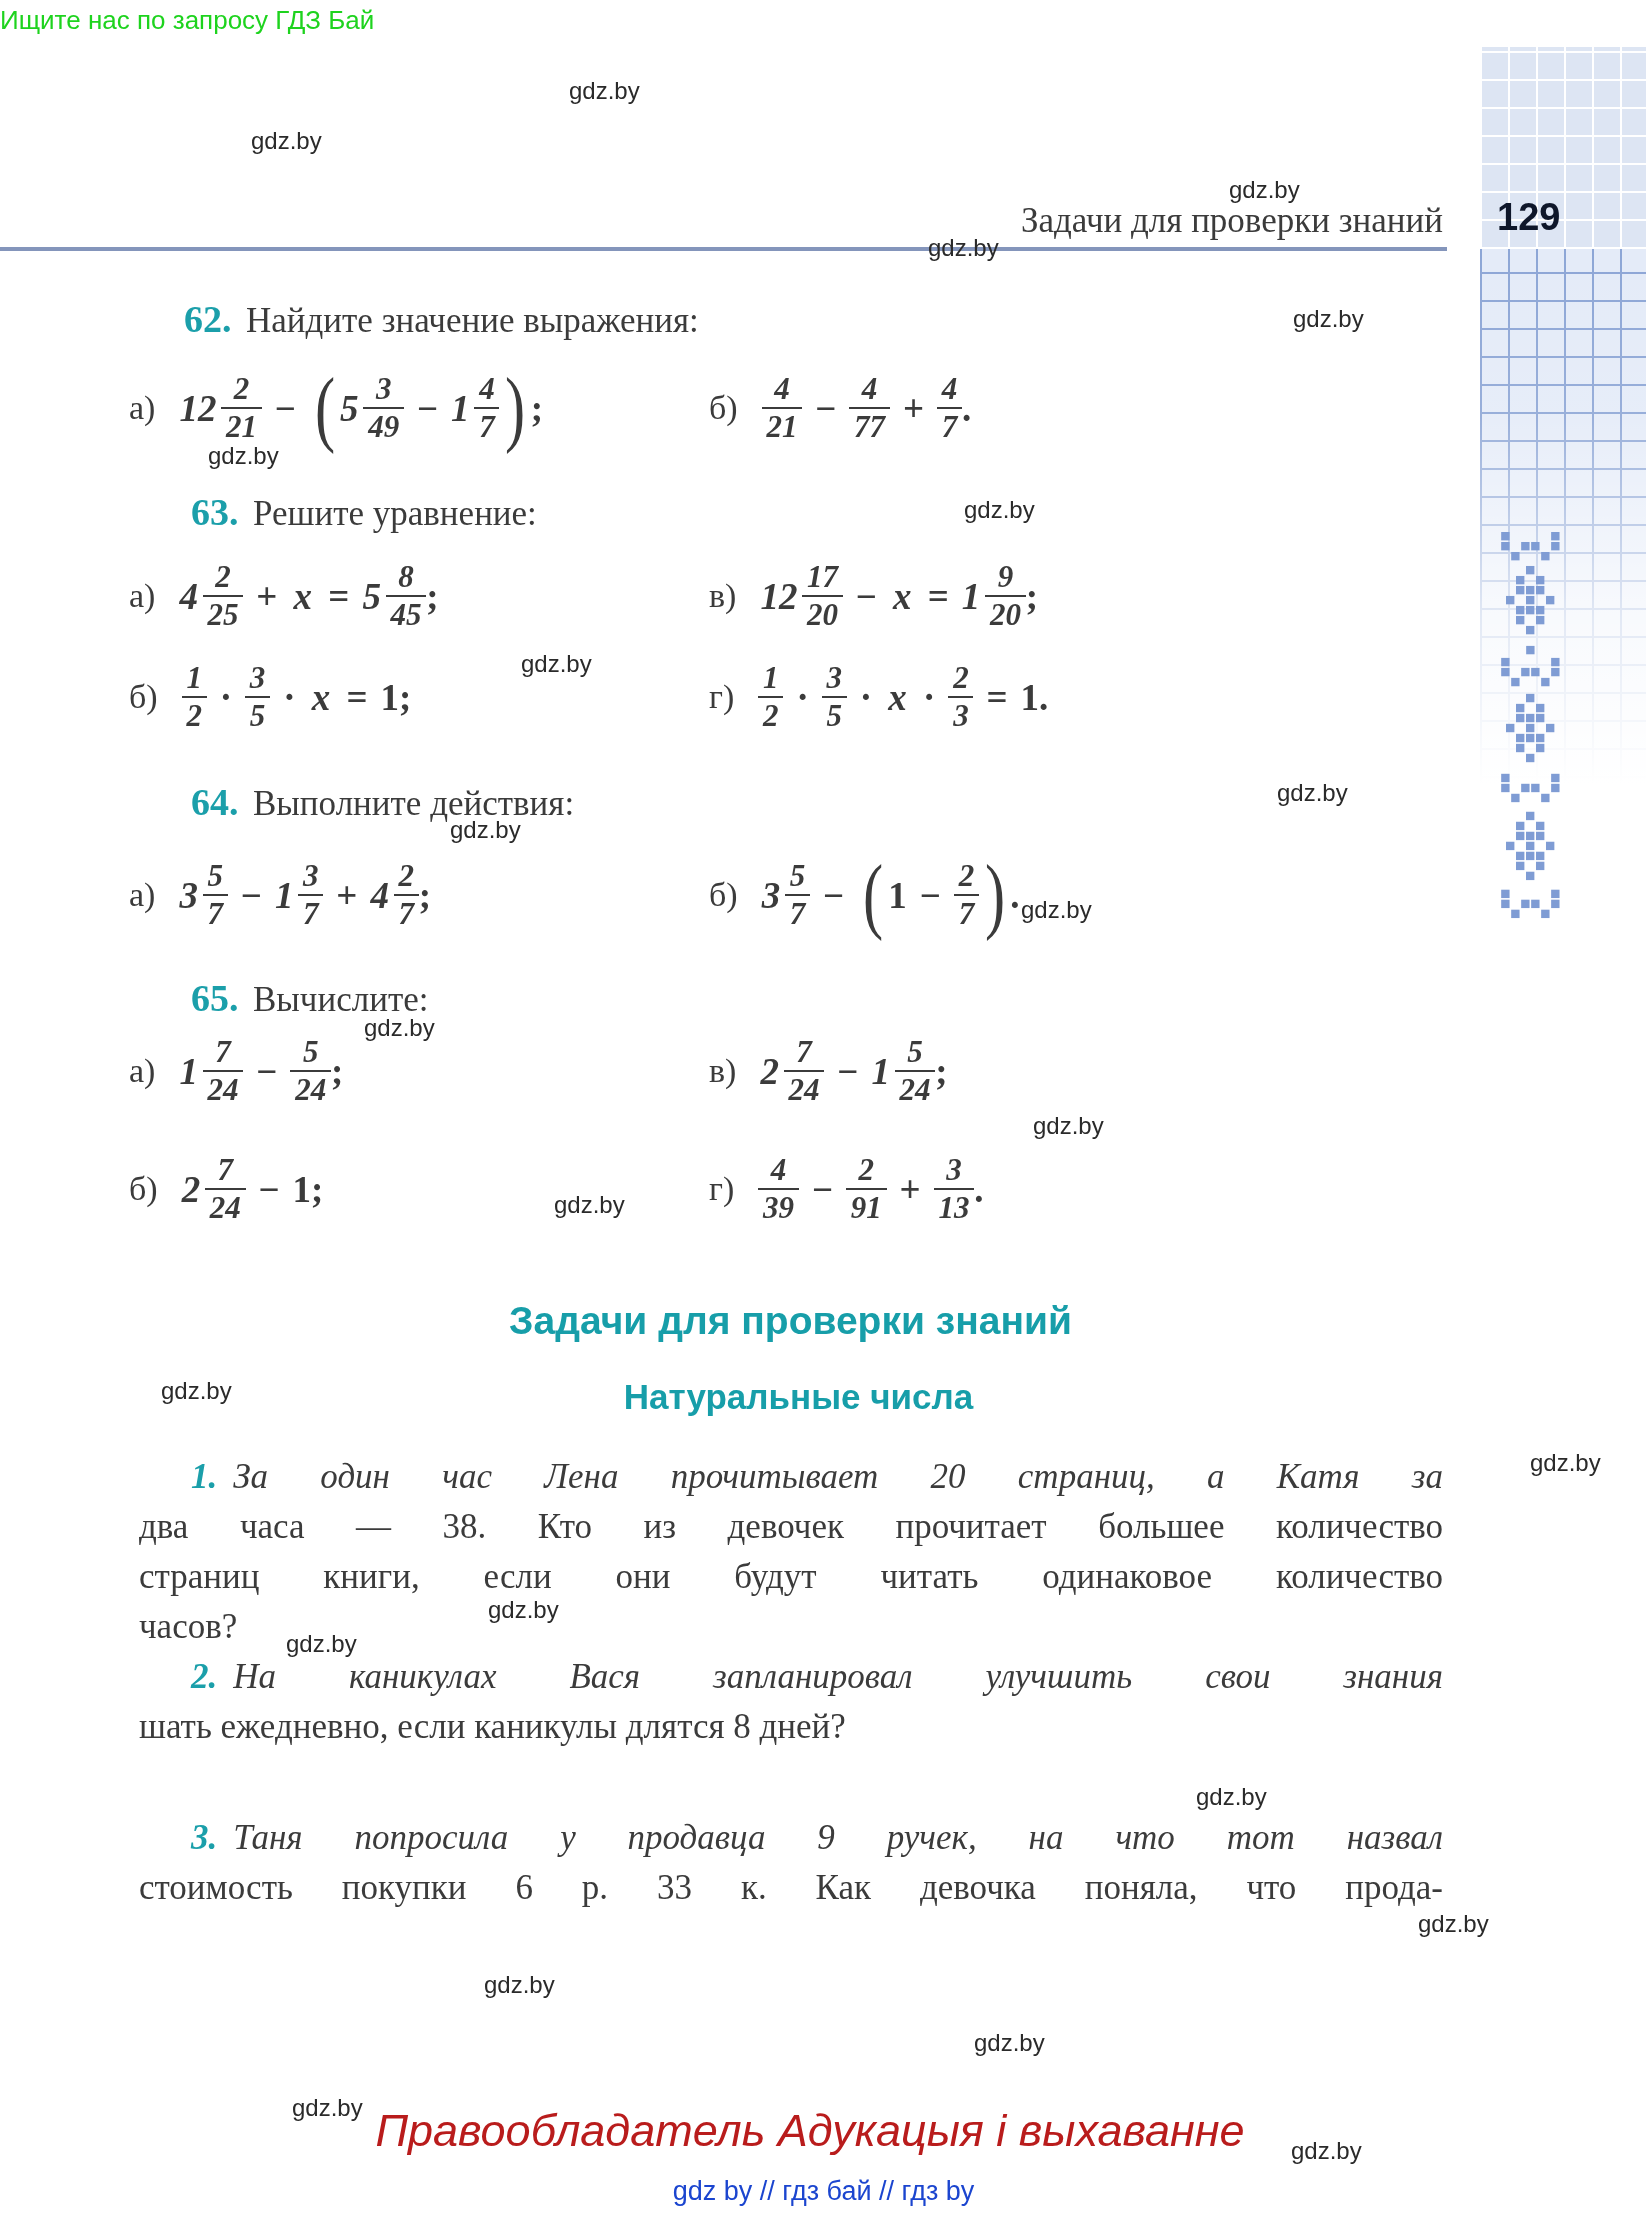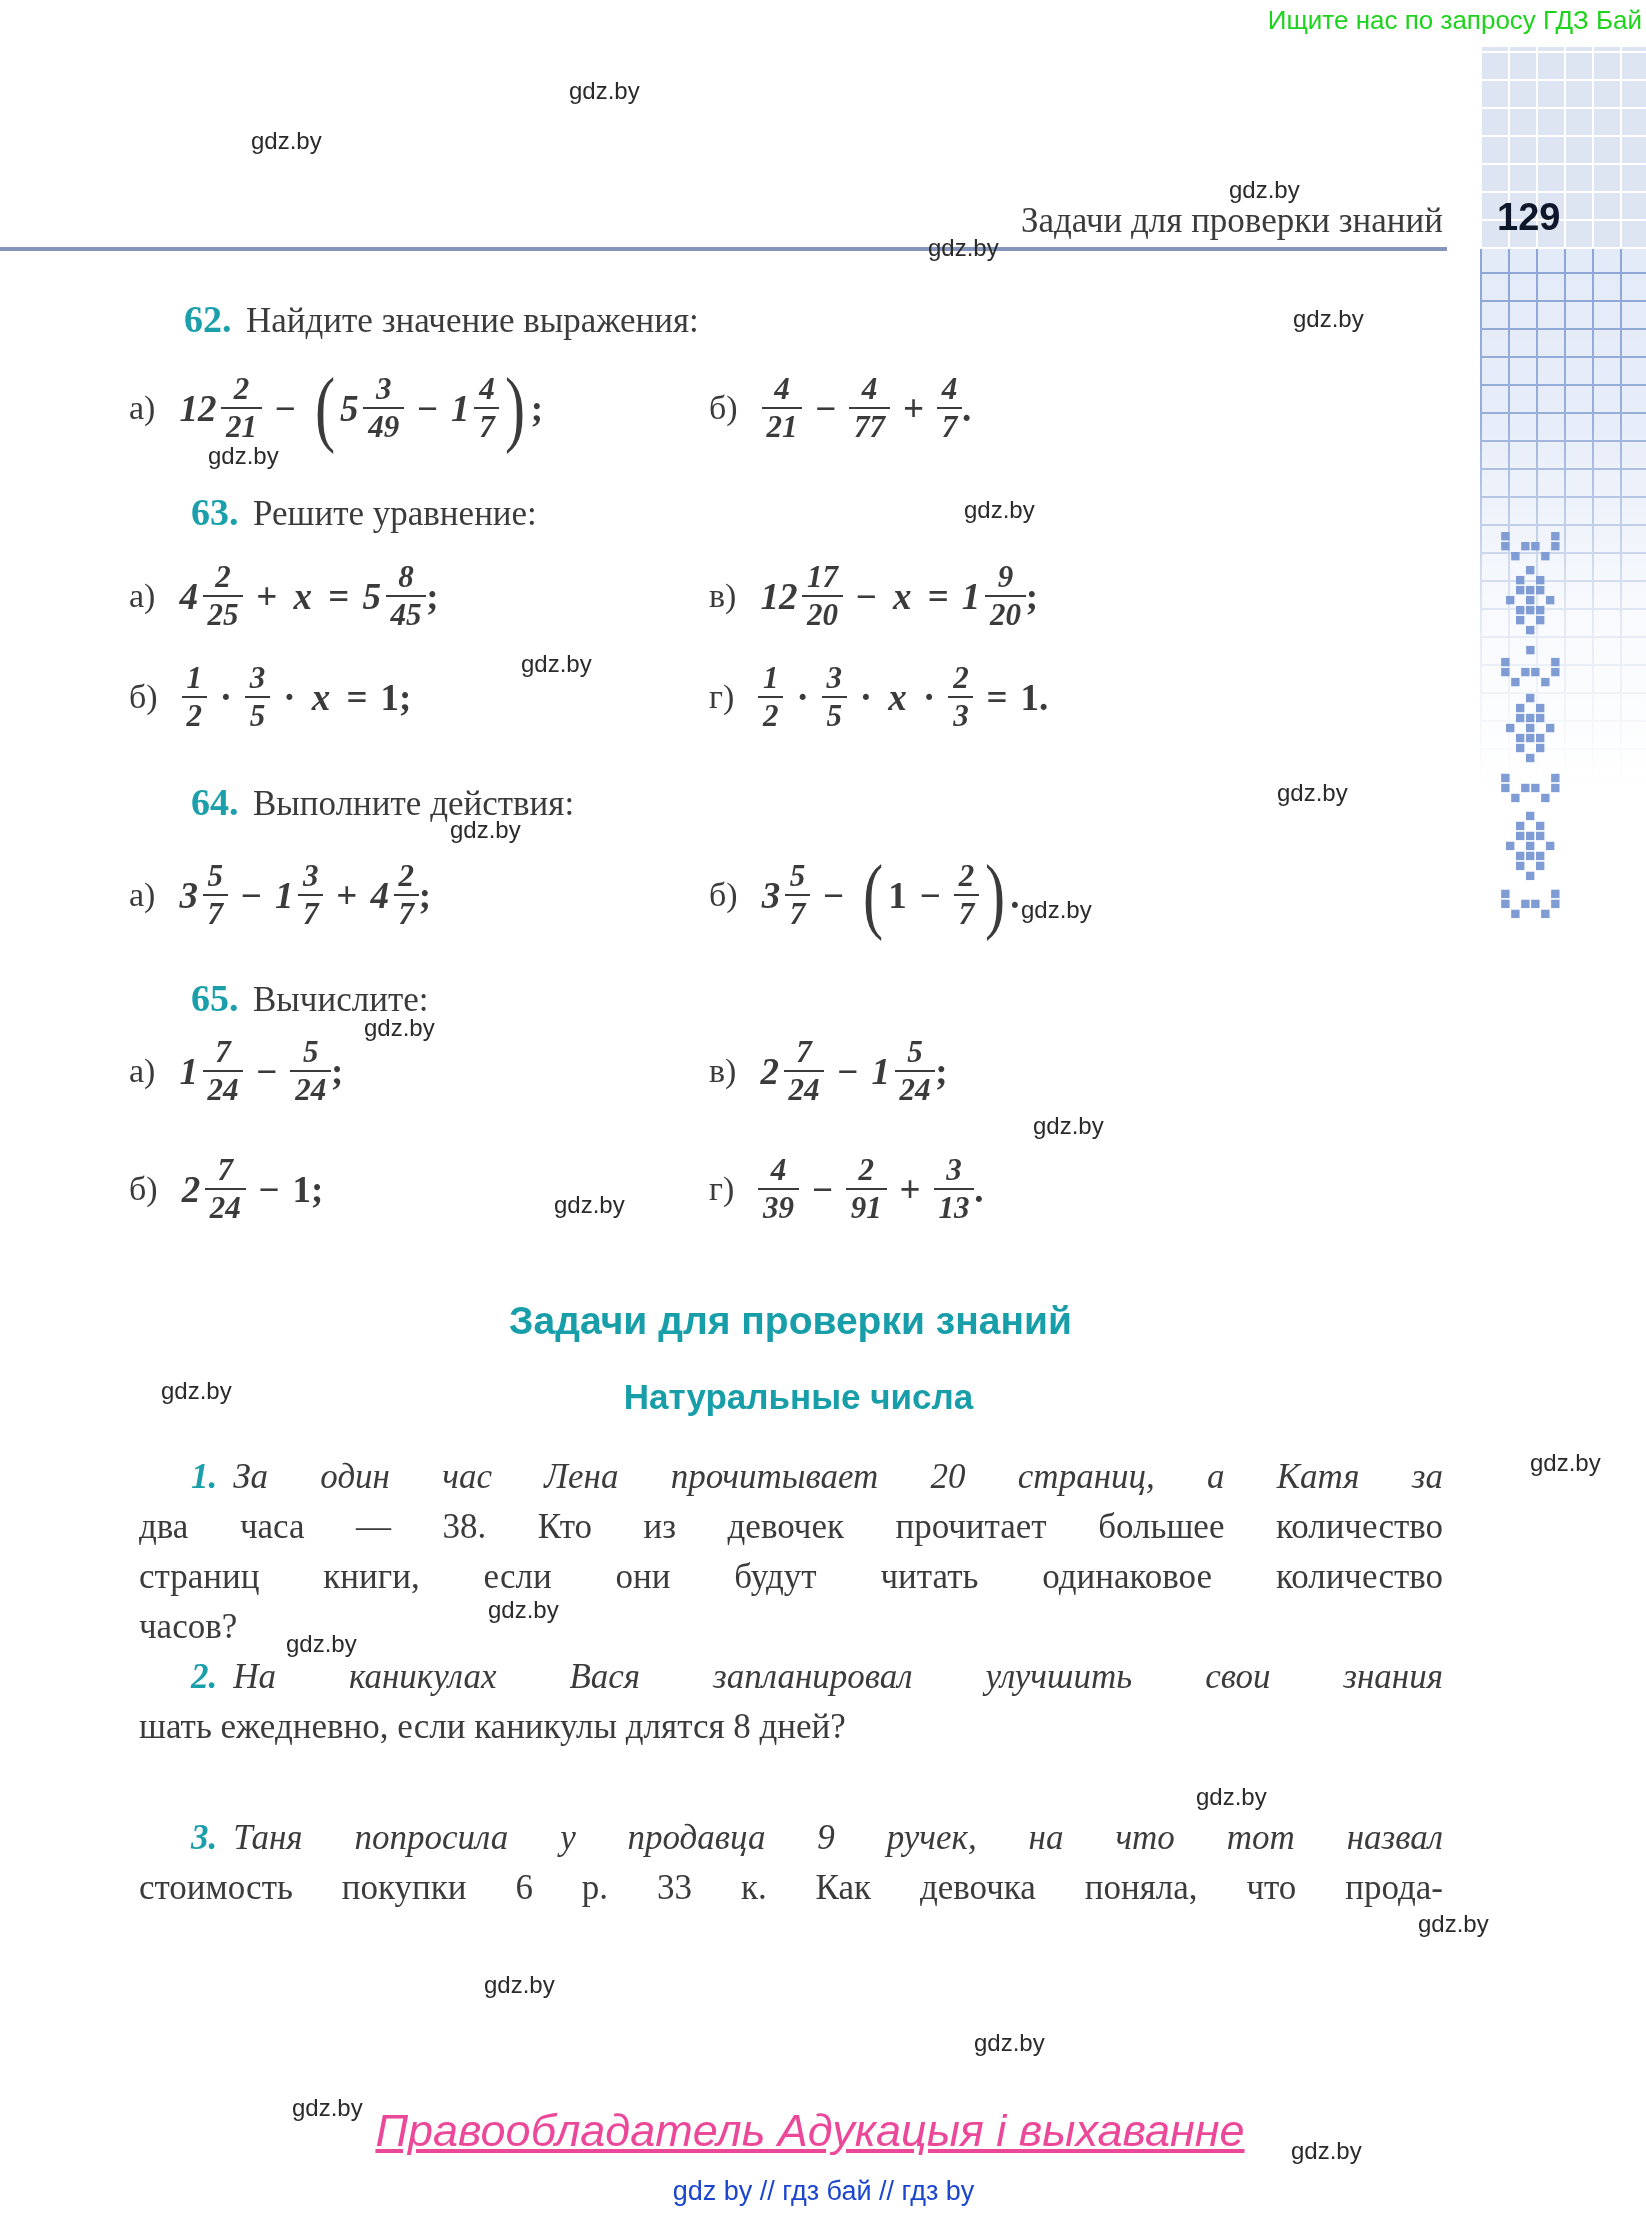--- a/index.html
+++ b/index.html
@@ -4,21 +4,21 @@
 <style>
   html,body{margin:0;padding:0;background:#ffffff;}
   .page{position:relative;width:1647px;height:2216px;background:#fff;overflow:hidden;
         font-family:"Liberation Serif",serif;color:#3b3b3b;}
 
   
   .wm{position:absolute;font-family:"Liberation Sans",sans-serif;font-size:24px;
       color:#2a2a2a;white-space:nowrap;z-index:6;}
 
   
-  .top-banner{position:absolute;top:4.8px;left:0;width:1642px;text-align:right;
+  .top-banner{position:absolute;top:4.8px;left:0;width:1642px;text-align:left;
       font-family:"Liberation Sans",sans-serif;font-size:26px;color:#1ed31e;z-index:2;}
 
   
   .page-header-title{position:absolute;top:201px;left:774px;width:669px;text-align:right;
       font-size:35px;color:#3b3b3b;z-index:2;}
   .page-num{position:absolute;left:1497px;top:196px;font-family:"Liberation Sans",sans-serif;
       font-weight:700;font-size:38px;color:#0f172a;z-index:4;}
   .rule{position:absolute;left:0;top:247px;width:1447px;height:4px;background:#8495bb;z-index:1;}
 
   
@@ -60,21 +60,21 @@
   
   .task{position:absolute;left:139px;width:1304px;font-size:35px;line-height:50px;
       color:#3b3b3b;z-index:2;}
   .tline{text-align:justify;text-align-last:justify;}
   .tline.first{text-indent:52px;font-style:italic;}
   .tline.last{text-align-last:left;}
   .task-num{color:#1b9faa;font-weight:700;padding-right:16px;}
 
   
   .copyright{position:absolute;left:0;top:2105px;width:1620px;text-align:center;
-      font-family:"Liberation Sans",sans-serif;font-style:italic;font-size:45px;color:#ec4899;z-index:2;text-decoration:underline;}
+      font-family:"Liberation Sans",sans-serif;font-style:italic;font-size:45px;color:#b91c1c;z-index:2;}
   .links{position:absolute;left:0;top:2176px;width:1647px;text-align:center;
       font-family:"Liberation Sans",sans-serif;font-size:27px;color:#1b45cf;z-index:2;}
 </style>
 </head>
 <body>
 
 <div class="page">
 
   <div class="top-banner">Ищите нас по запросу ГДЗ Бай</div>
 

